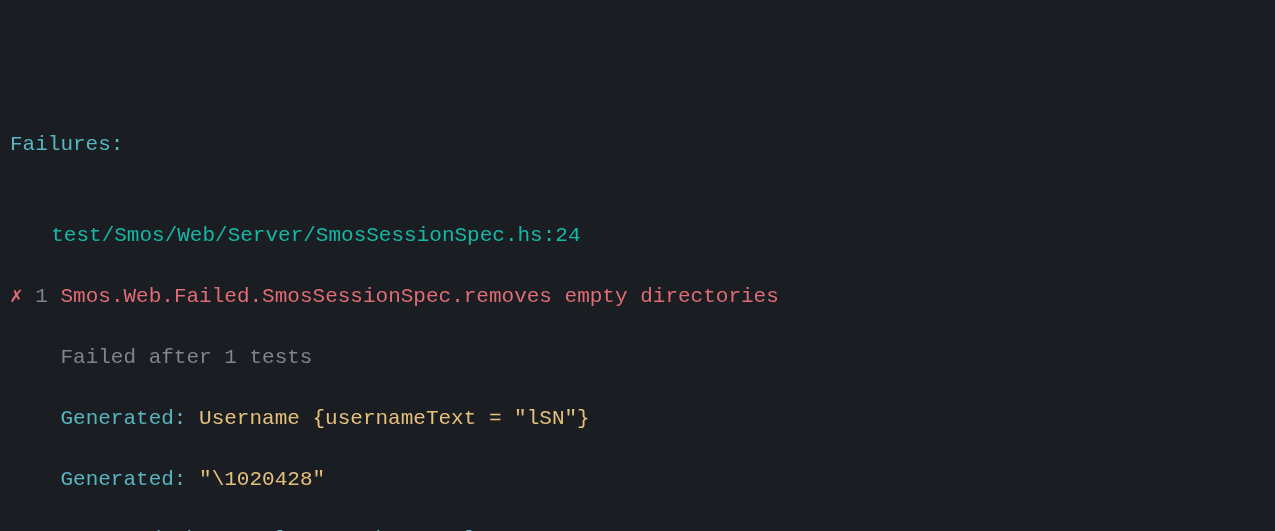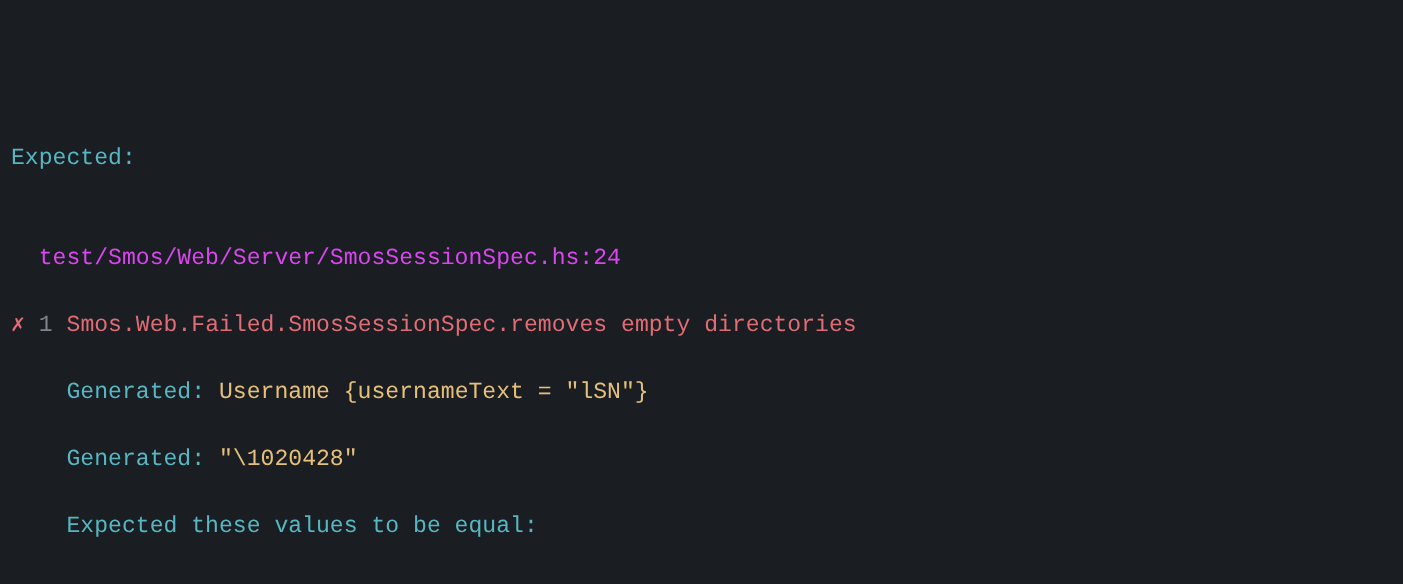--- a/index.html
+++ b/index.html
@@ -13,35 +13,36 @@
       font-family: 'Consolas', 'Monaco', 'Courier New', monospace;
       font-size: 21px;
       line-height: 1.45;
       padding: 8px 10px;
       white-space: pre;
       width: 1275px;
       height: 531px;
       overflow: hidden;
     }
     .cyan { color: #56b6c2; }
-    .green { color: #d946ef; }
+    .green { color: #14b8a6; margin-left: 16px; }
     .red { color: #e06c75; }
     .yellow { color: #e5c07b; }
     .gray { color: #7f848e; }
     .line { display: block; }
   </style>
 </head>
 <body>
 
 
 
-<div><span class="line"><span class="cyan">Expected:</span></span>
+<div><span class="line"><span class="cyan">Failures:</span></span>
 <span class="line"></span>
 <span class="line">  <span class="green">test/Smos/Web/Server/SmosSessionSpec.hs:24</span></span>
 <span class="line"><span class="red">✗</span> <span class="gray">1</span> <span class="red">Smos.Web.Failed.SmosSessionSpec.removes empty directories</span></span>
+<span class="line">    <span class="gray">Failed after 1 tests</span></span>
 <span class="line">    <span class="cyan">Generated:</span> <span class="yellow">Username {usernameText = "lSN"}</span></span>
 <span class="line">    <span class="cyan">Generated:</span> <span class="yellow">"\1020428"</span></span>
 <span class="line">    <span class="cyan">Expected these values to be equal:</span></span>
 
 
 <span class="line"></span>
 <span class="line"></span>
 
 
 

